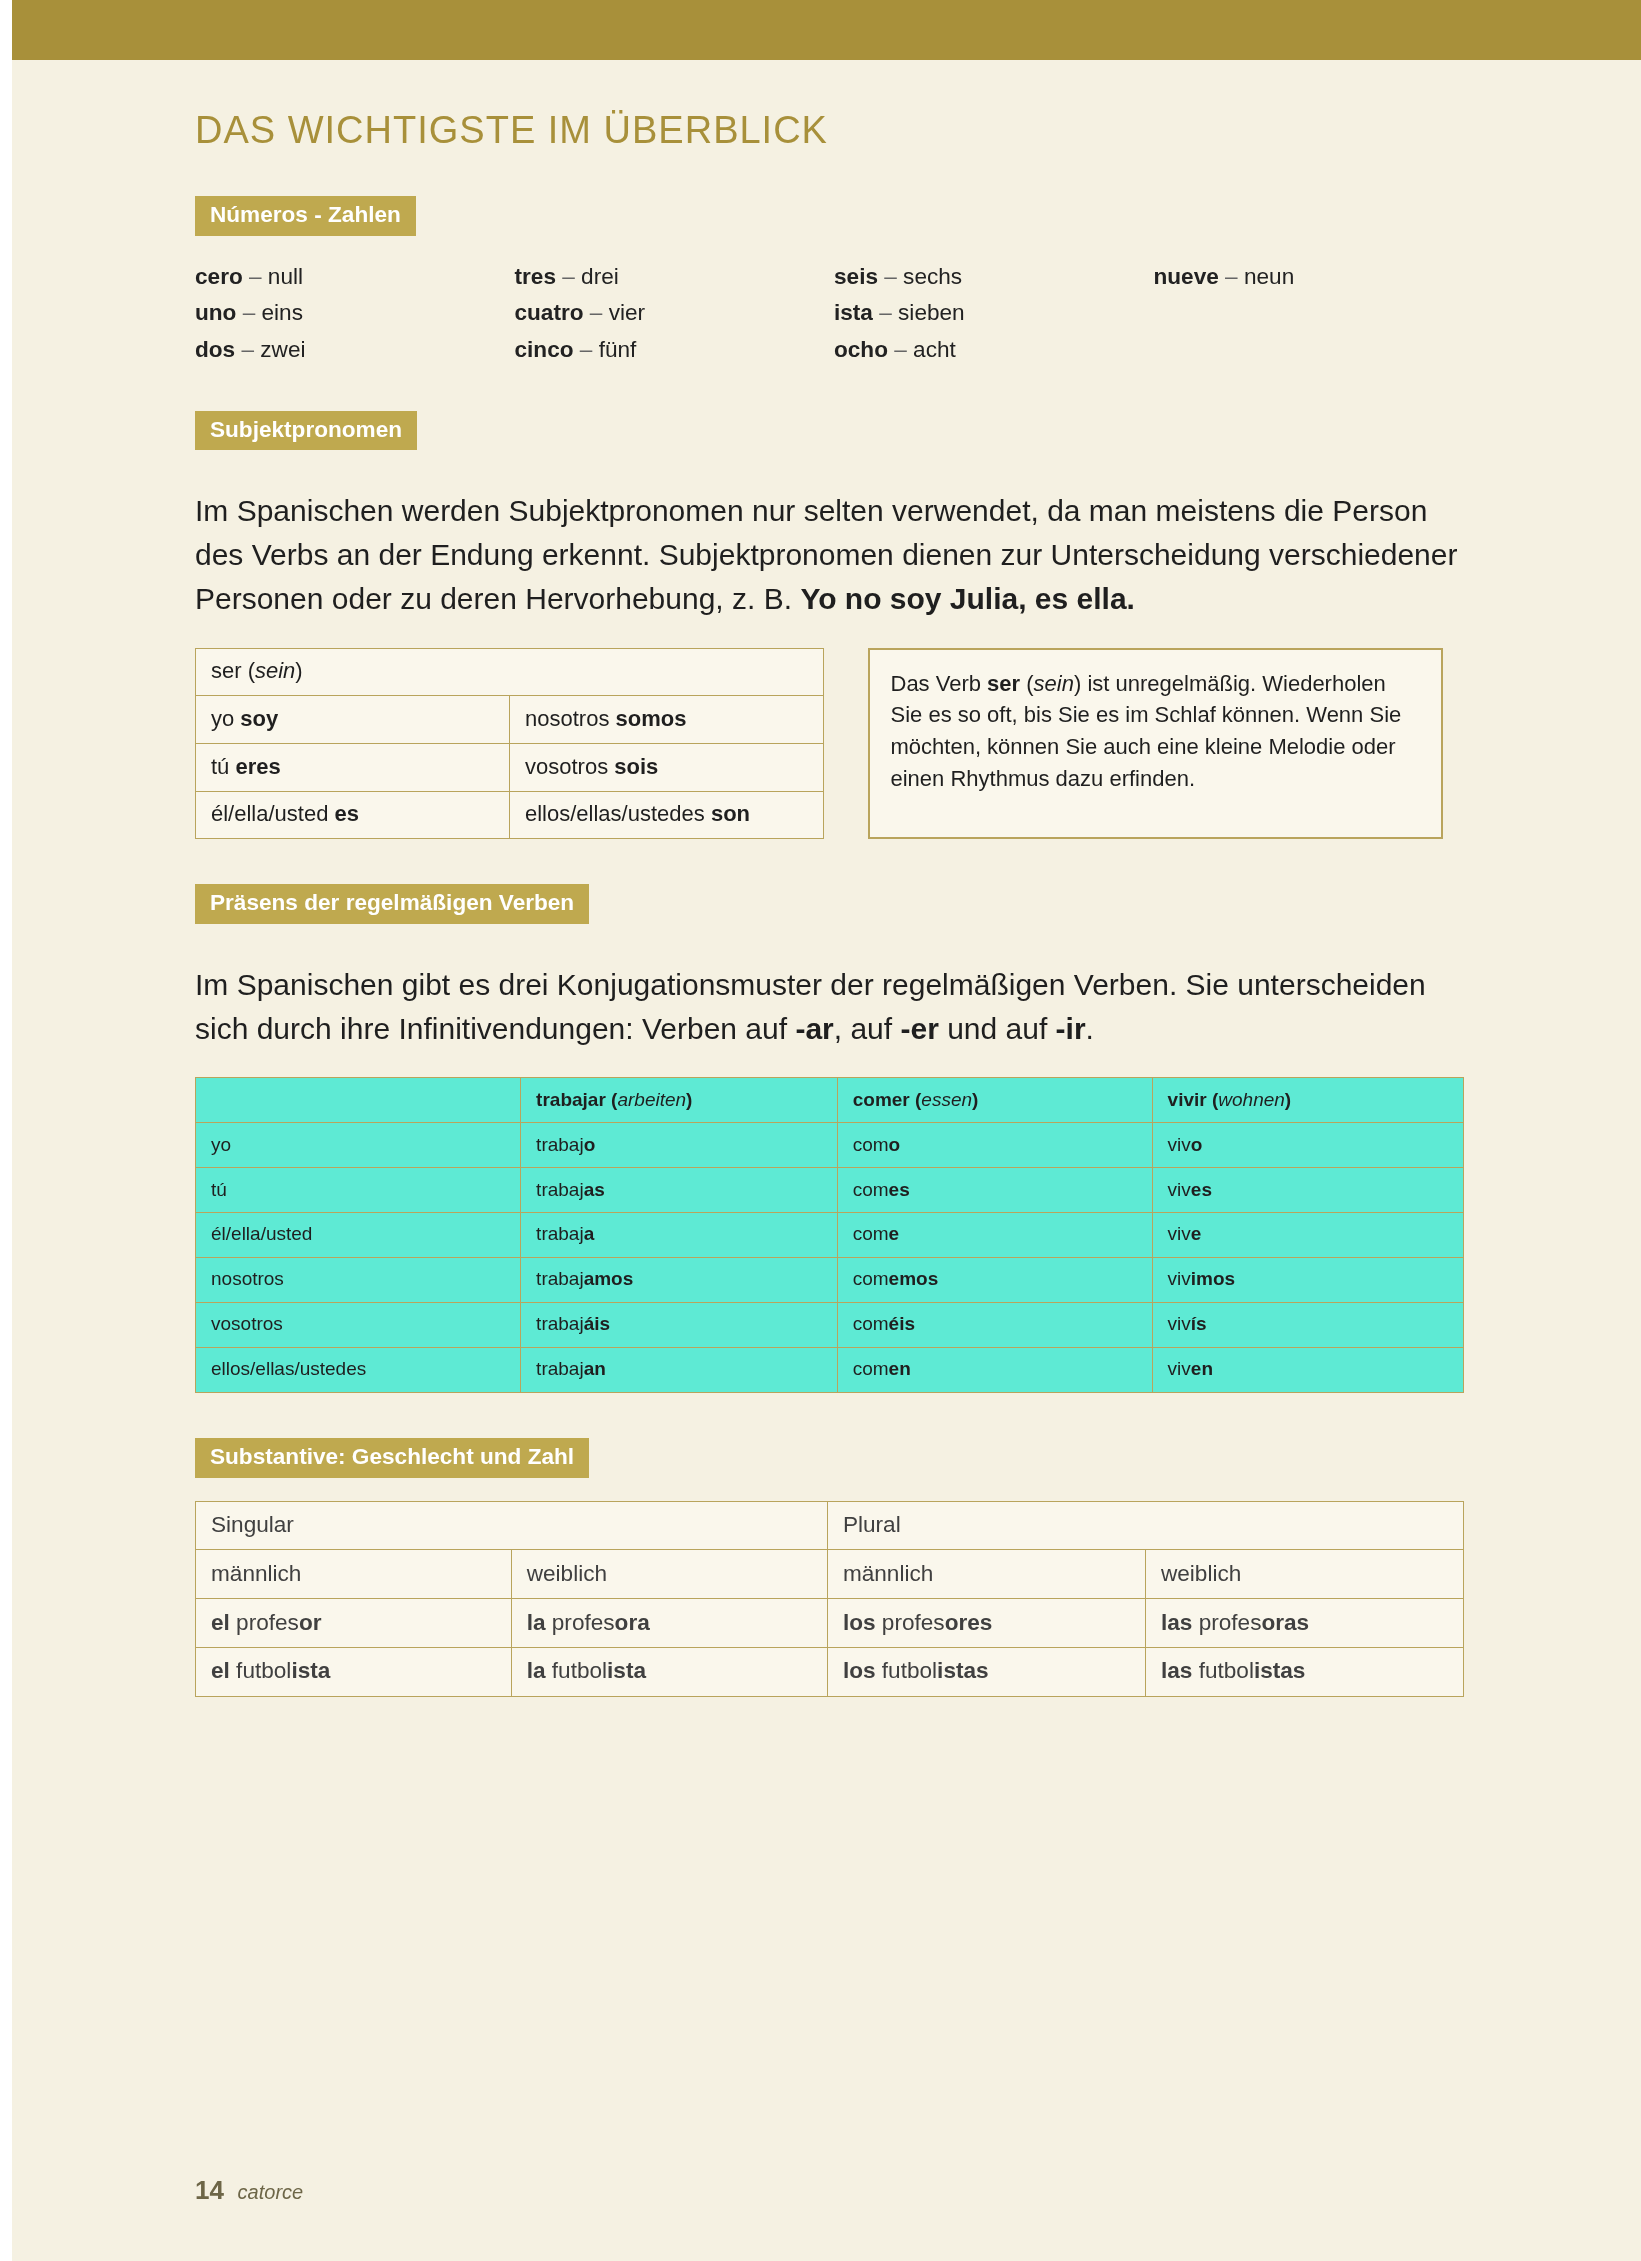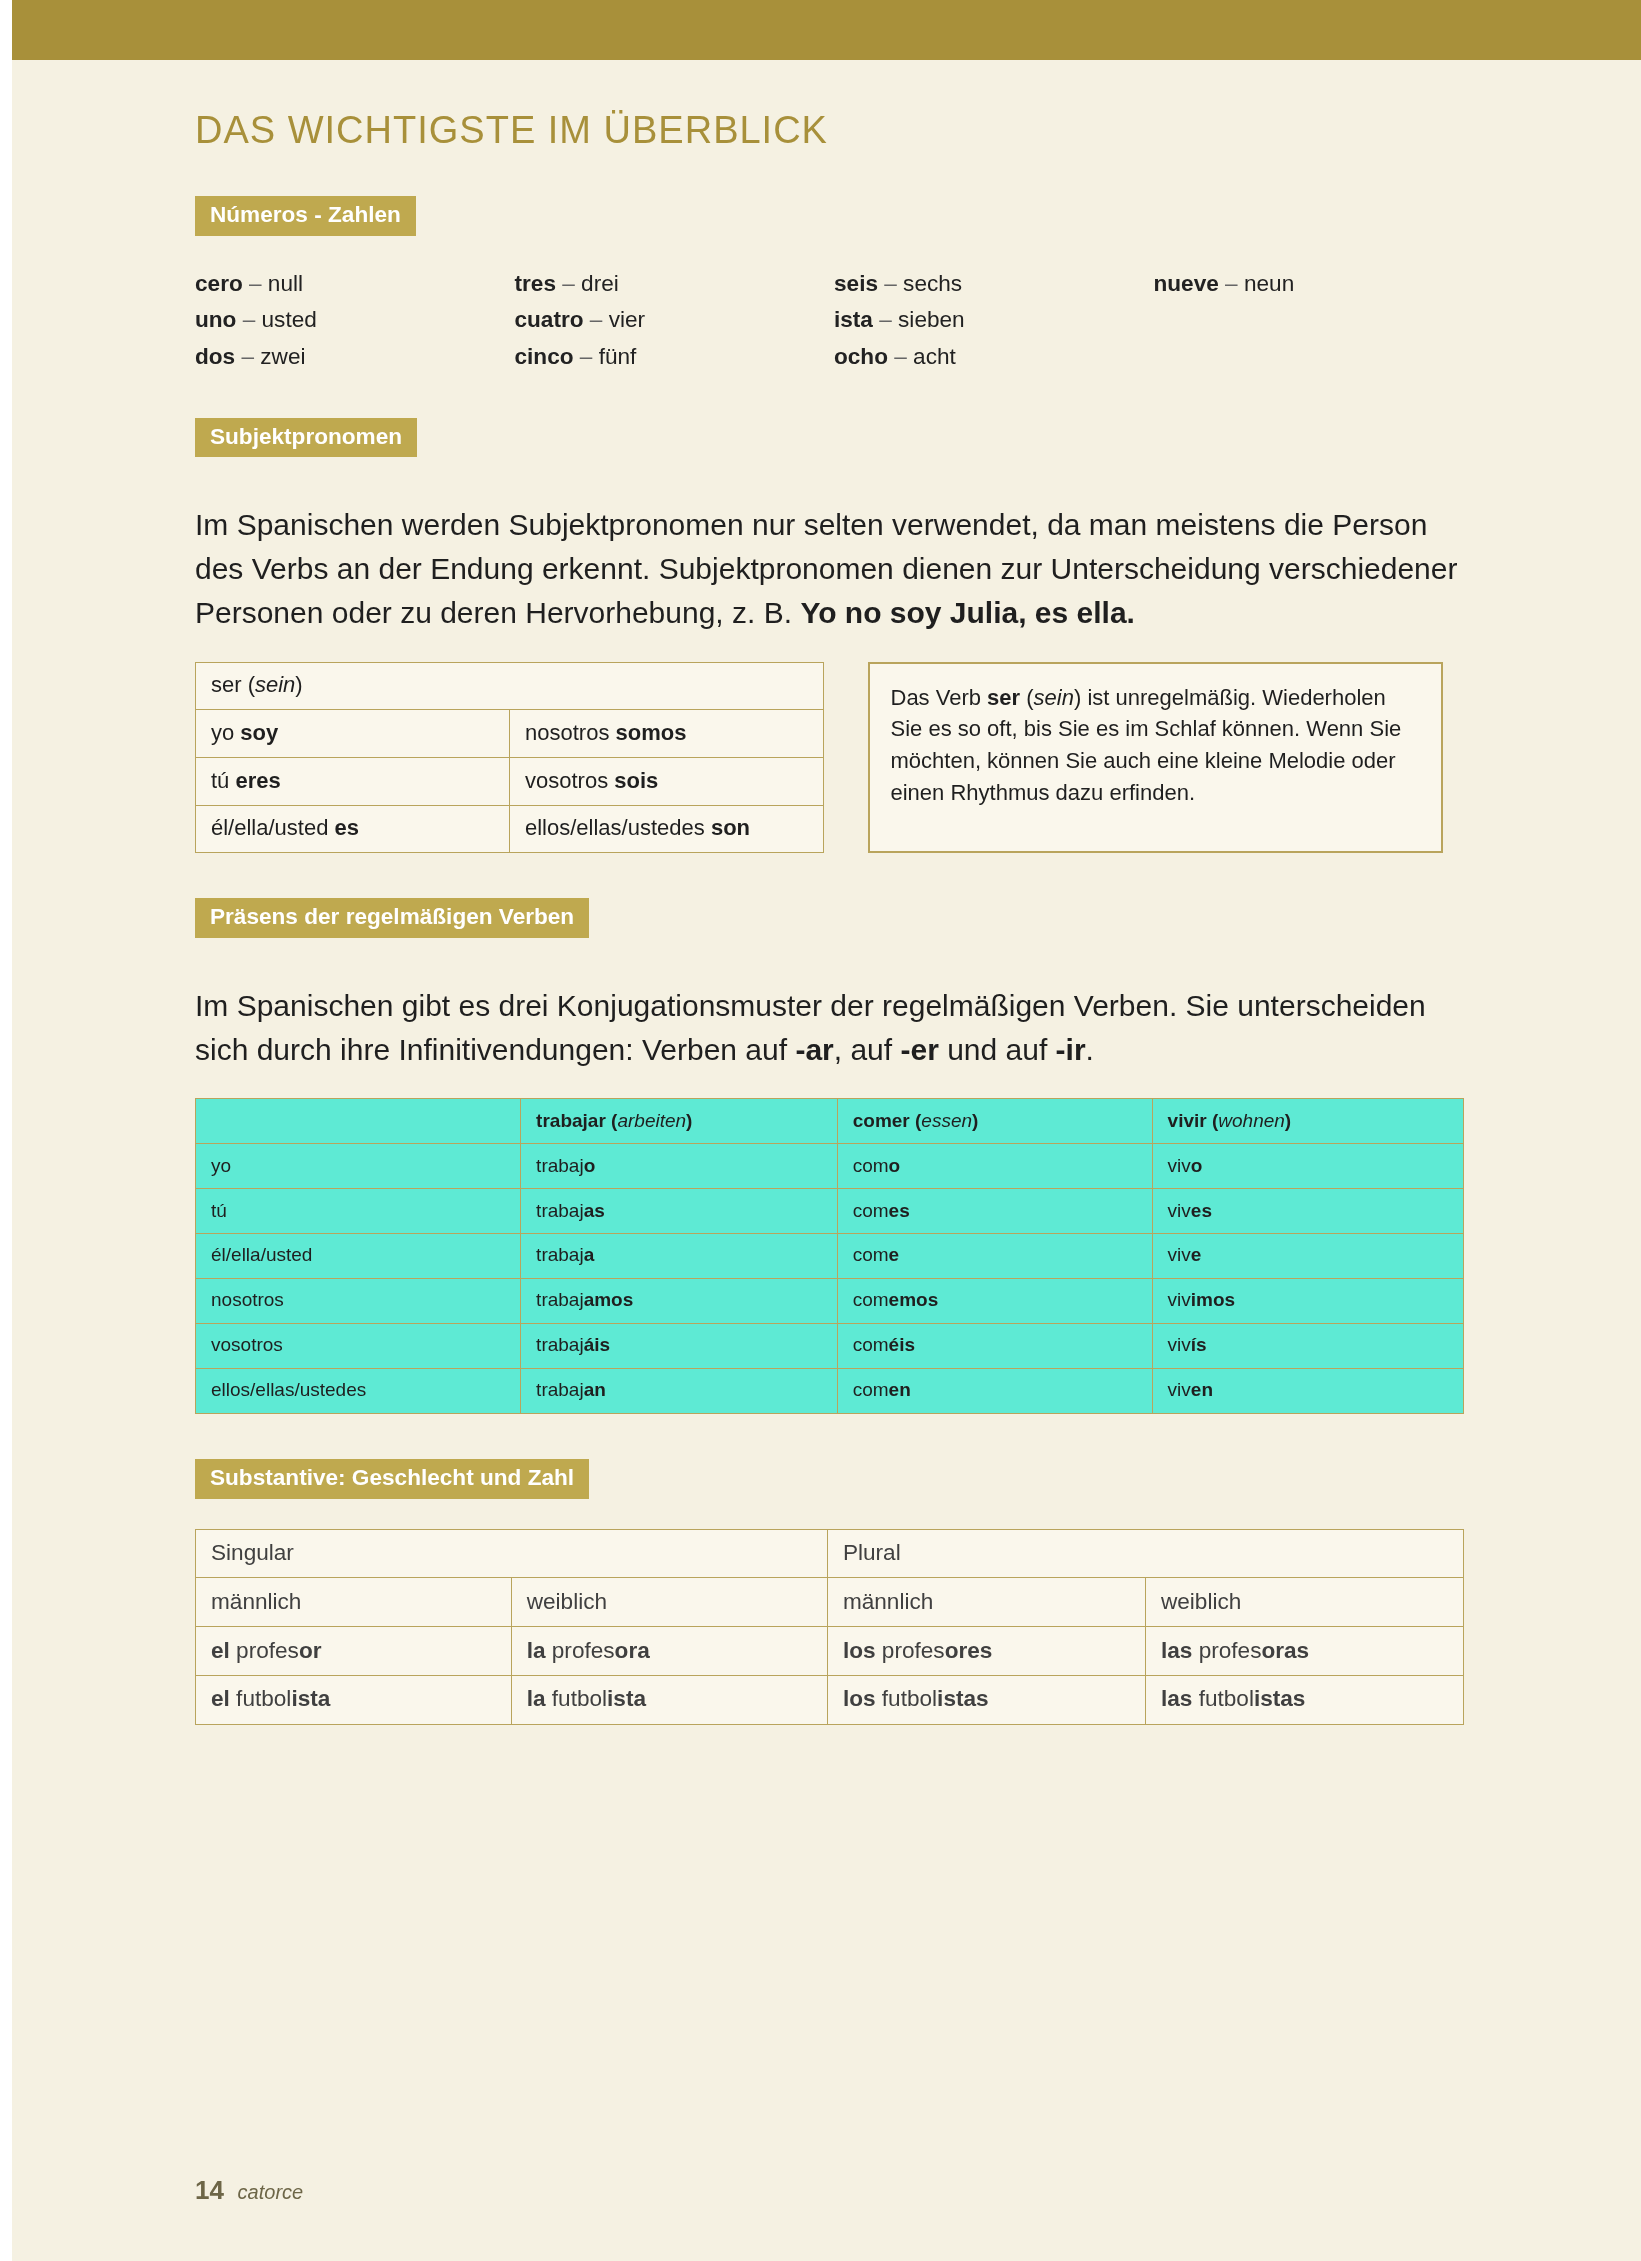--- a/index.html
+++ b/index.html
@@ -46,21 +46,21 @@
   }
 
   .section-tag {
     display: inline-block;
     background: #bfa94f;
     color: #ffffff;
     font-size: 22.6px;
     font-weight: bold;
     padding: 8.2px 15px 9px 15px;
     line-height: 1;
-    margin-bottom: 30px;
+    margin-bottom: 23px;
   }
 
   
   .numbers {
     display: flex;
     margin-bottom: 42px;
   }
   .numbers-col {
     width: 321px;
   }
@@ -180,21 +180,21 @@
 
   <div class="content">
 
     <h1 class="doc-title">DAS WICHTIGSTE IM ÜBERBLICK</h1>
 
     <div>
       <div class="section-tag">Números - Zahlen</div>
       <div class="numbers">
         <div class="numbers-col">
           <div class="num-row"><b>cero</b><span class="dash"> – </span><span>null</span></div>
-          <div class="num-row"><b>uno</b><span class="dash"> – </span><span>usted</span></div>
+          <div class="num-row"><b>uno</b><span class="dash"> – </span><span>eins</span></div>
           <div class="num-row"><b>dos</b><span class="dash"> – </span><span>zwei</span></div>
         </div>
         <div class="numbers-col">
           <div class="num-row"><b>tres</b><span class="dash"> – </span><span>drei</span></div>
           <div class="num-row"><b>cuatro</b><span class="dash"> – </span><span>vier</span></div>
           <div class="num-row"><b>cinco</b><span class="dash"> – </span><span>fünf</span></div>
         </div>
         <div class="numbers-col">
           <div class="num-row"><b>seis</b><span class="dash"> – </span><span>sechs</span></div>
           <div class="num-row"><b>ista</b><span class="dash"> – </span><span>sieben</span></div>

